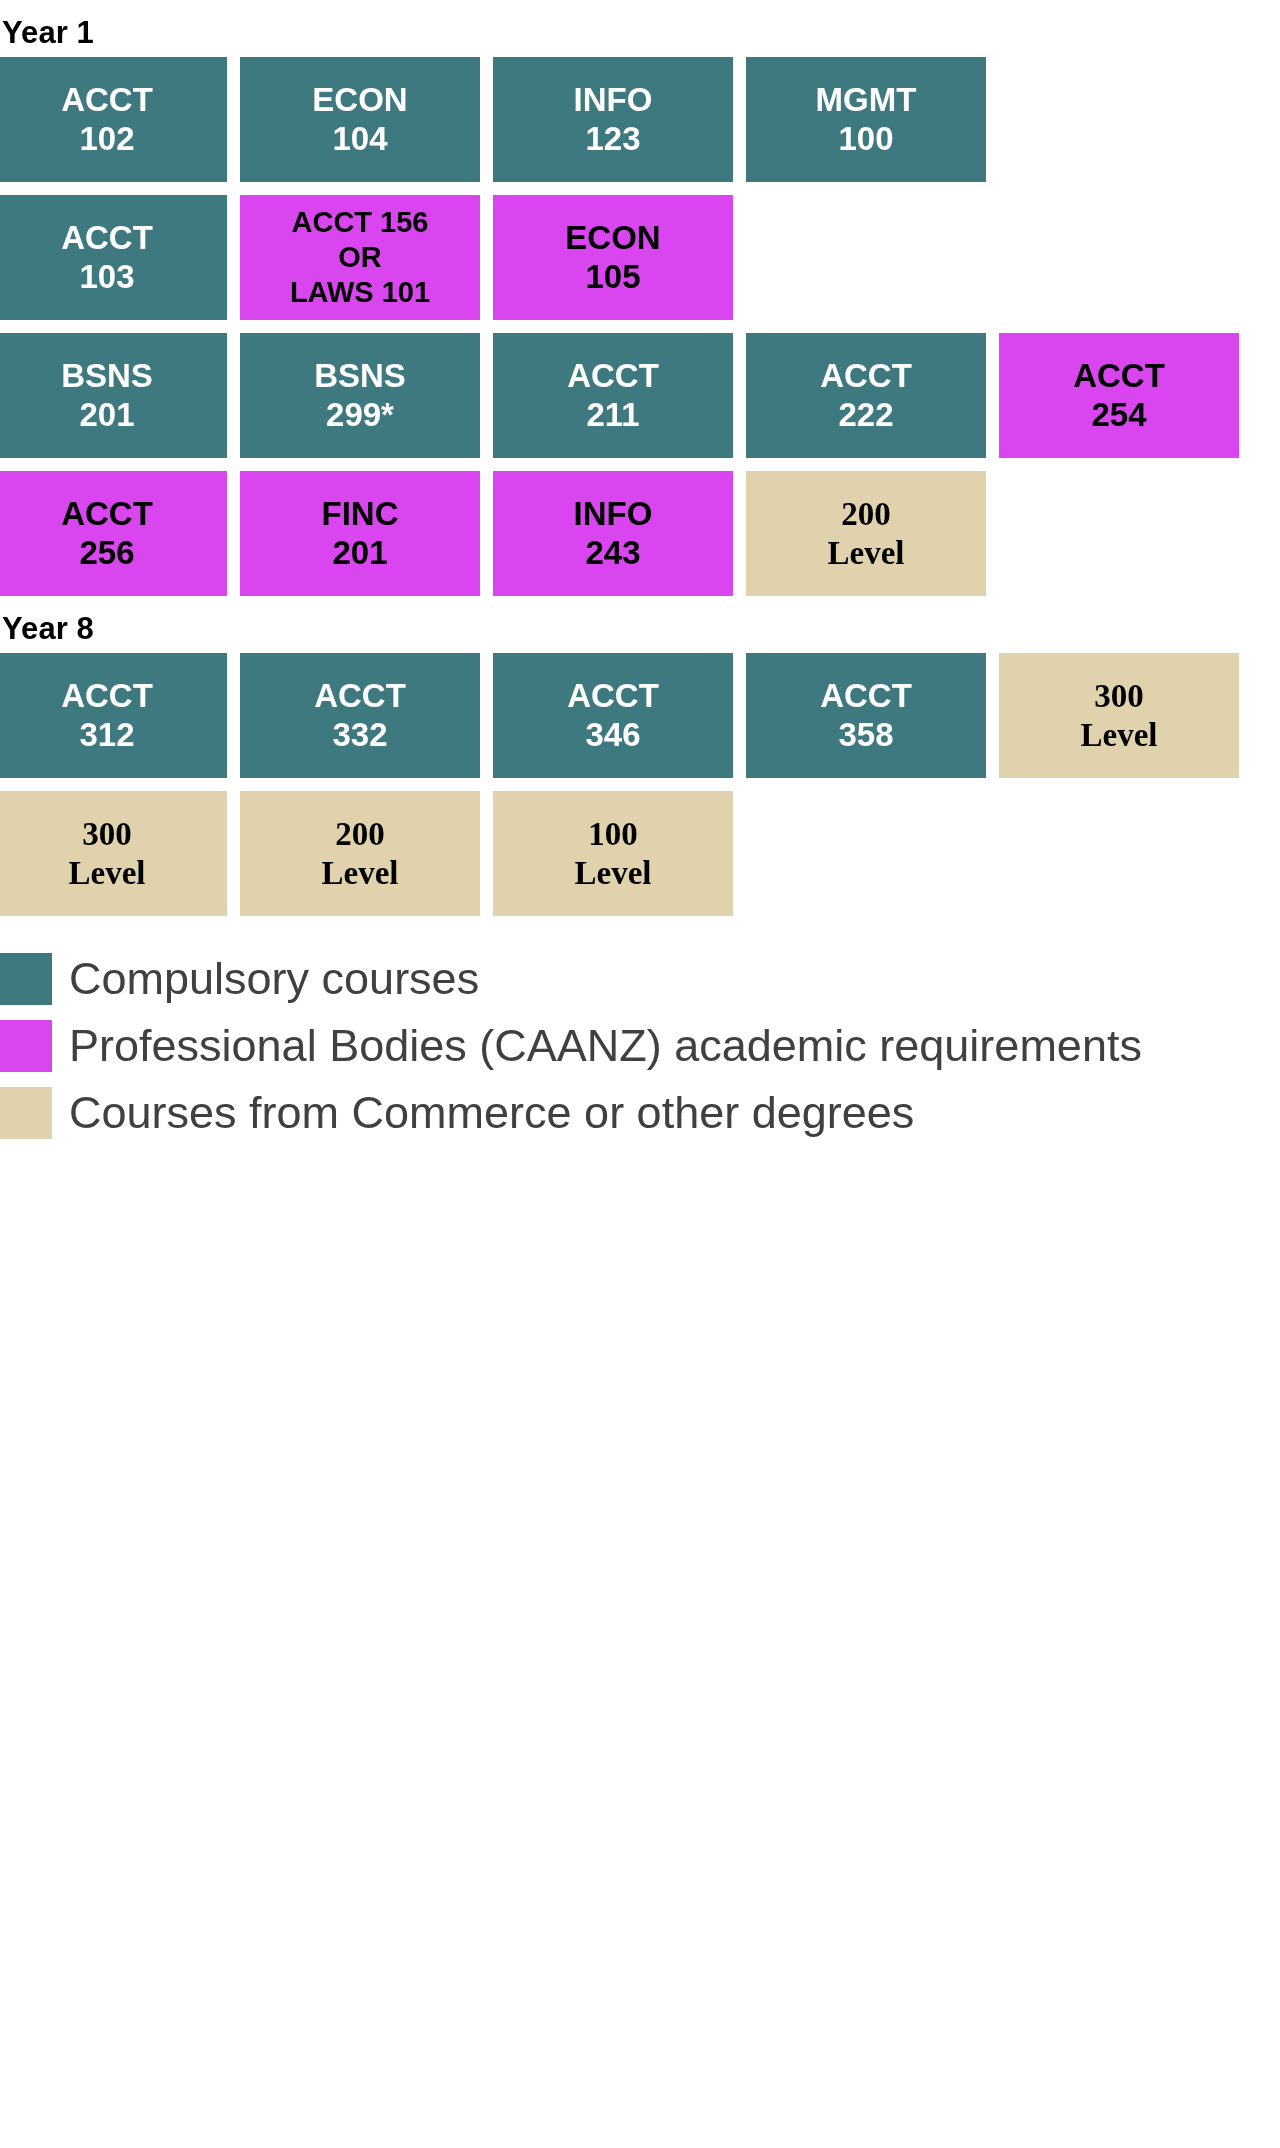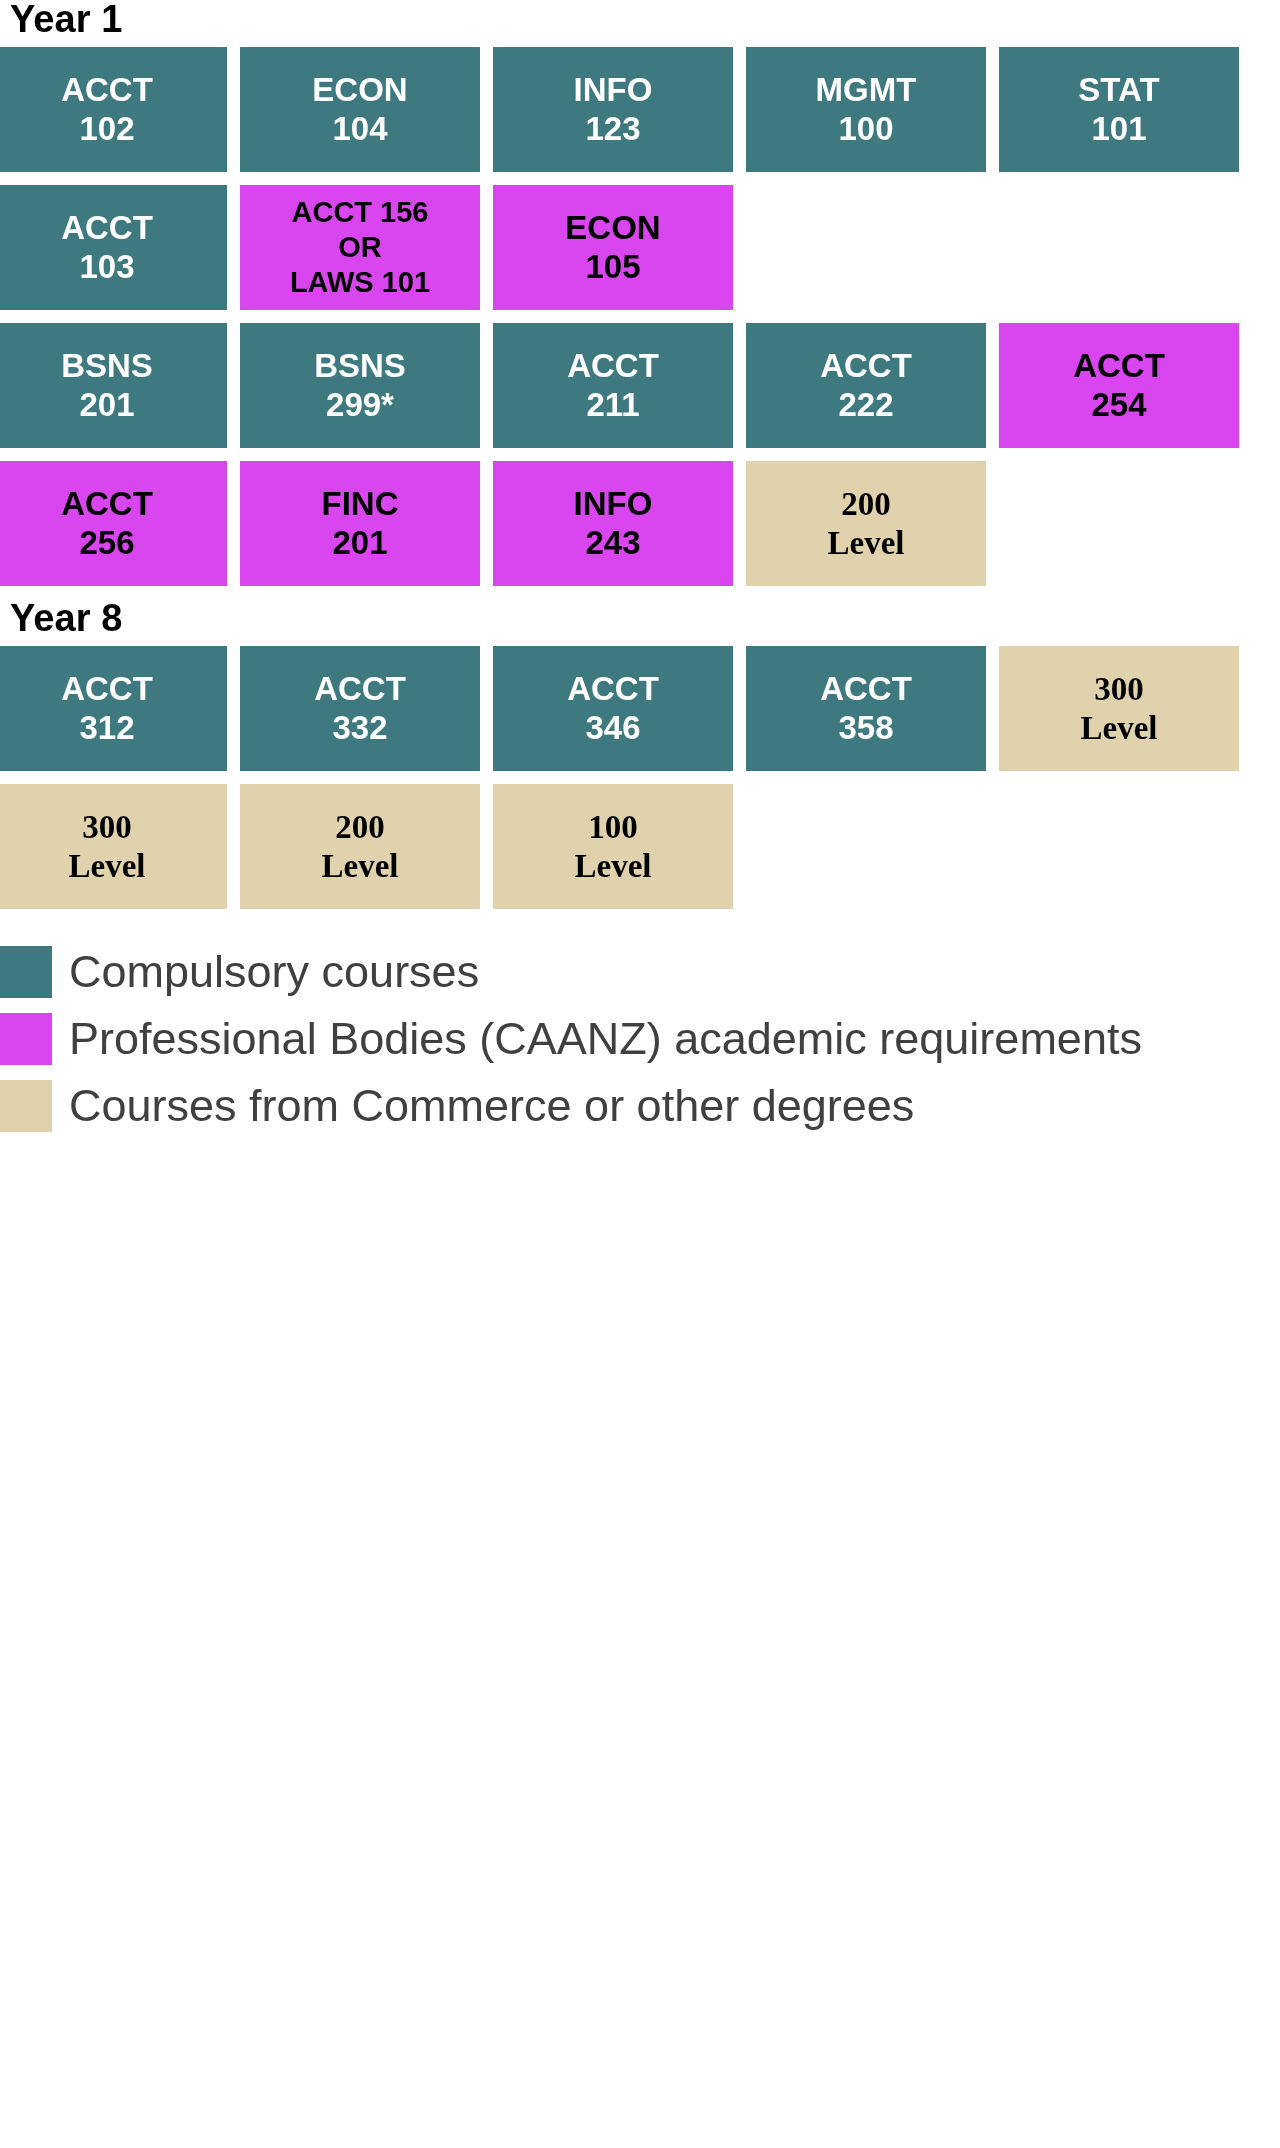--- a/index.html
+++ b/index.html
@@ -24,26 +24,26 @@
     width: 1280px;
   }
 
   
   .year-block {
     margin: 0;
     padding: 0;
   }
 
   .year-heading {
-    font-size: 38px;
+    font-size: 31px;
     font-weight: bold;
     line-height: 1;
     color: #000000;
-    padding-left: 10px;
-    margin: 0 0 9px 0;
+    padding-left: 2px;
+    margin: 17px 0 9px 0;
     letter-spacing: 0.1px;
   }
 
   .course-row {
     display: flex;
     flex-direction: row;
     align-items: stretch;
     margin: 0 0 13px 0;
     gap: 13px;
     
@@ -119,22 +119,20 @@
 
     <div class="course-row">
       <div class="course-cell swatch-compulsory">ACCT
 102</div>
       <div class="course-cell swatch-compulsory">ECON
 104</div>
       <div class="course-cell swatch-compulsory">INFO
 123</div>
       <div class="course-cell swatch-compulsory">MGMT
 100</div>
-      <div class="course-cell swatch-compulsory">STAT
-101</div>
     </div>
 
     <div class="course-row">
       <div class="course-cell swatch-compulsory">ACCT
 103</div>
       <div class="course-cell swatch-caanz three-line">ACCT 156
 OR
 LAWS 101</div>
       <div class="course-cell swatch-caanz">ECON
 105</div>

